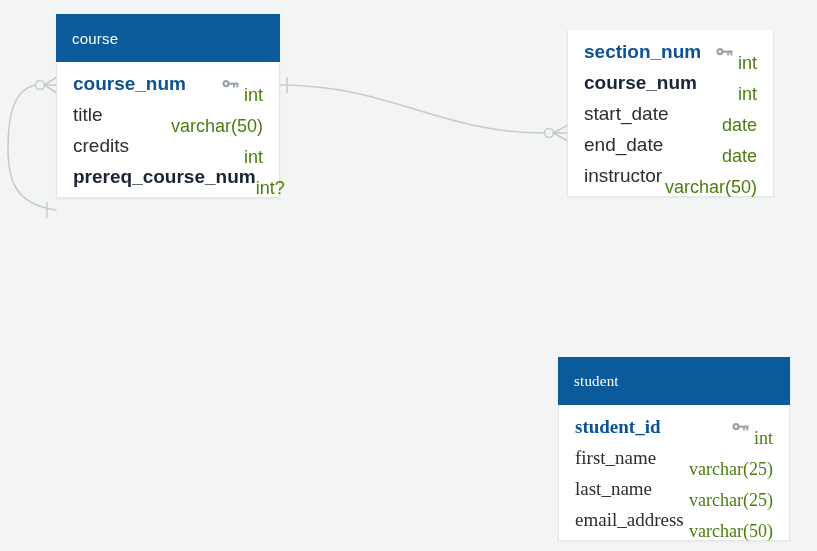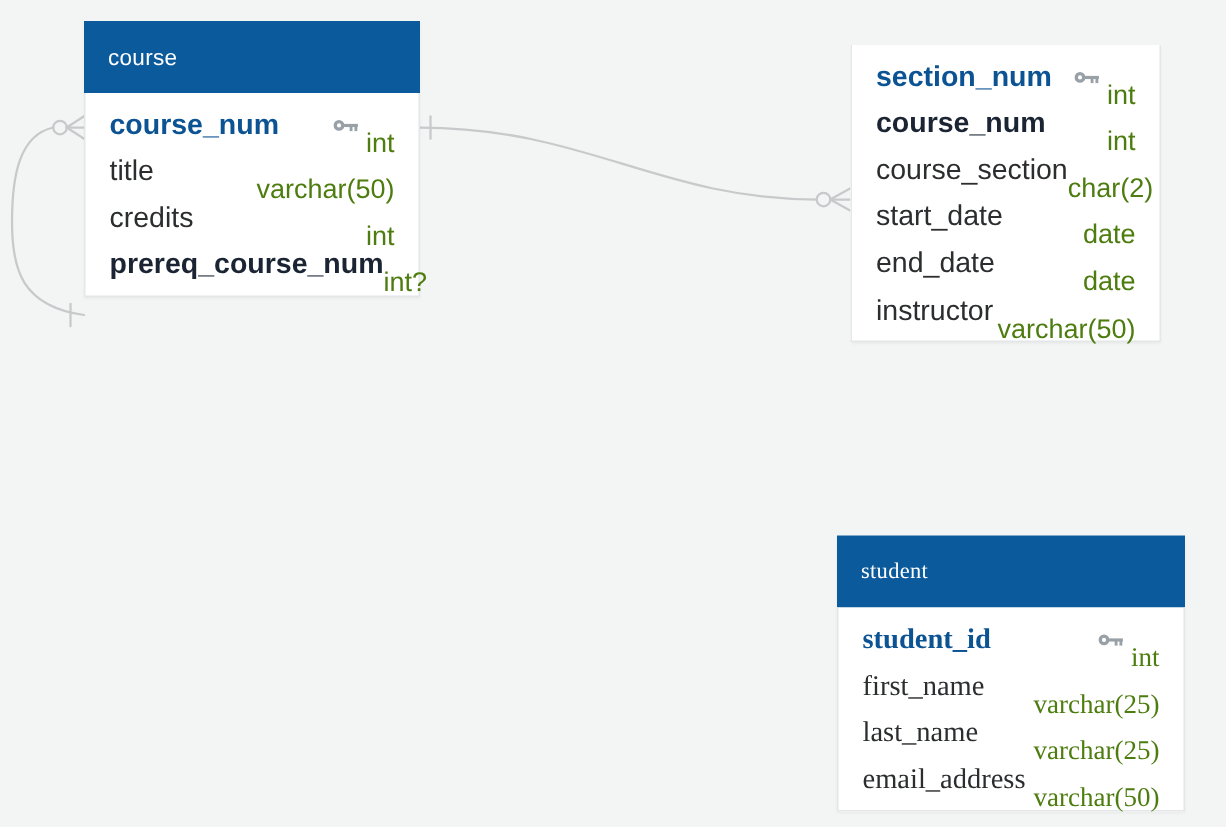--- a/index.html
+++ b/index.html
@@ -143,24 +143,20 @@
             <rect x="14.3" y="5.2" width="1.9" height="3.2" fill="#98a1a8"></rect>
           </svg>
           <span class="col-type">int</span>
         </span>
       </div>
       <div class="col-row">
         <span class="col-name req">course_num</span>
         <span class="col-type">int</span>
       </div>
       <div class="col-row">
-        <span class="col-name">course_section</span>
-        <span class="col-type">char(2)</span>
-      </div>
-      <div class="col-row">
         <span class="col-name">start_date</span>
         <span class="col-type">date</span>
       </div>
       <div class="col-row">
         <span class="col-name">end_date</span>
         <span class="col-type">date</span>
       </div>
       <div class="col-row">
         <span class="col-name">instructor</span>
         <span class="col-type">varchar(50)</span>

